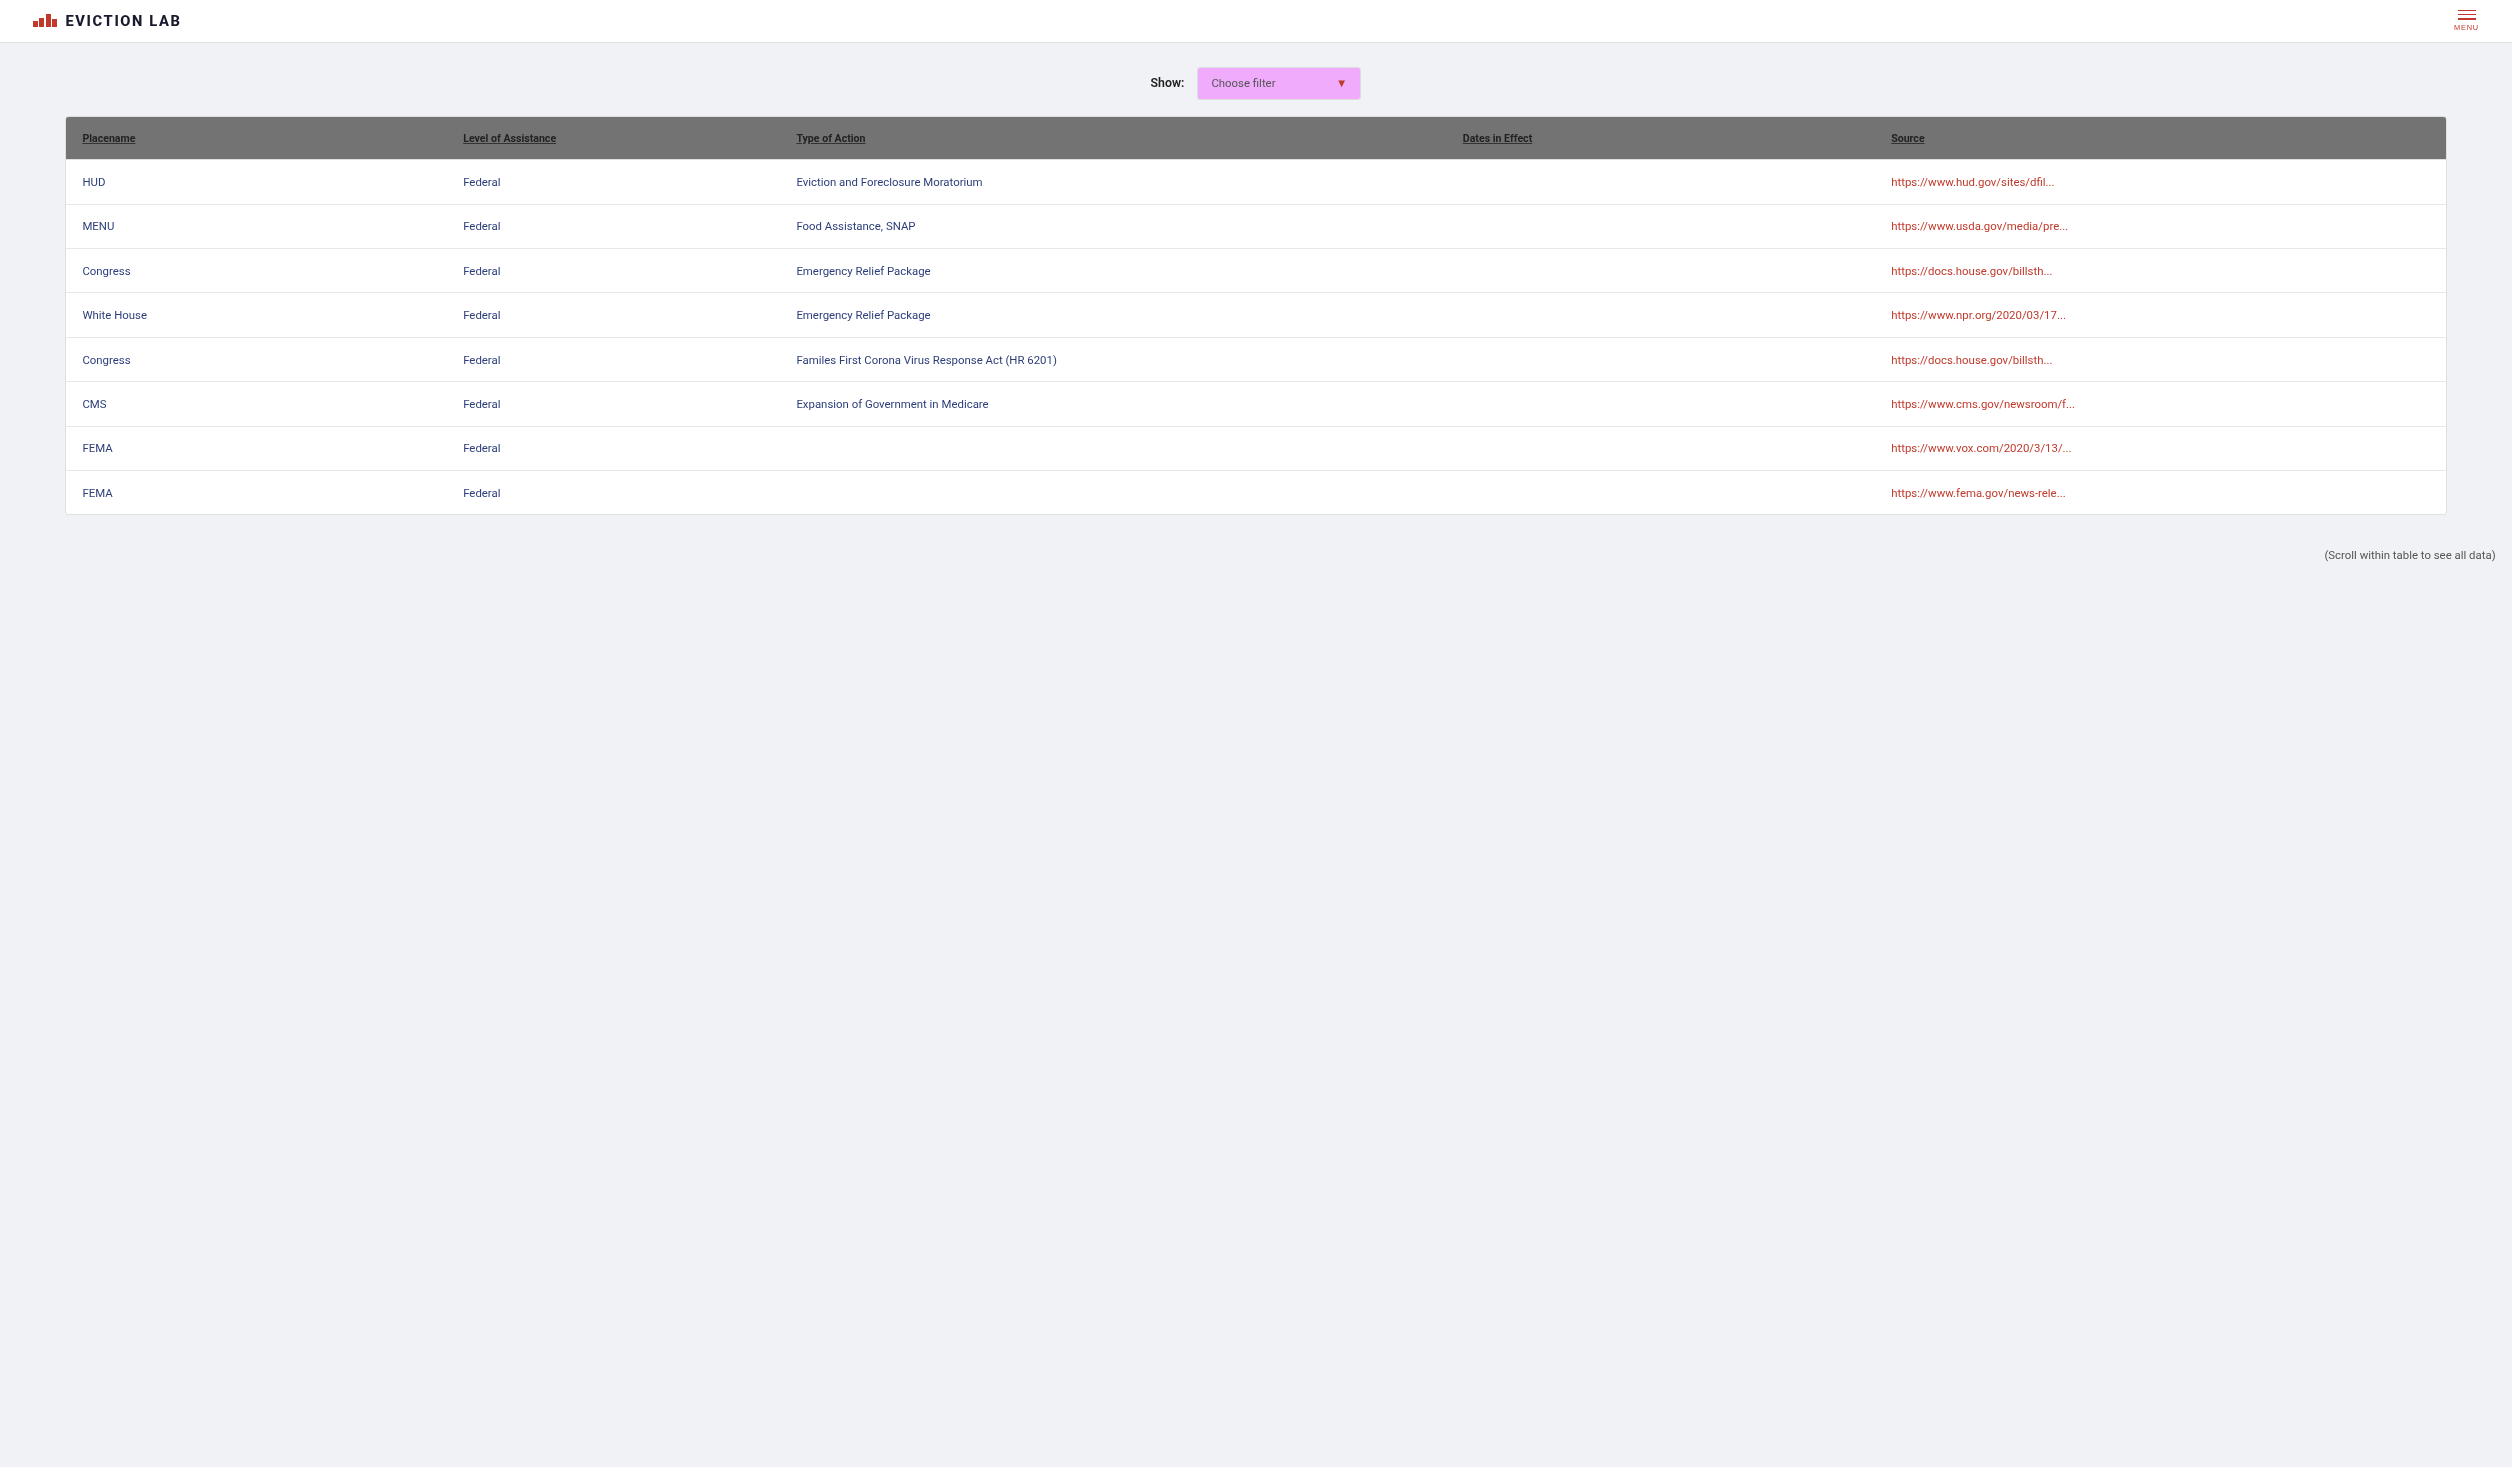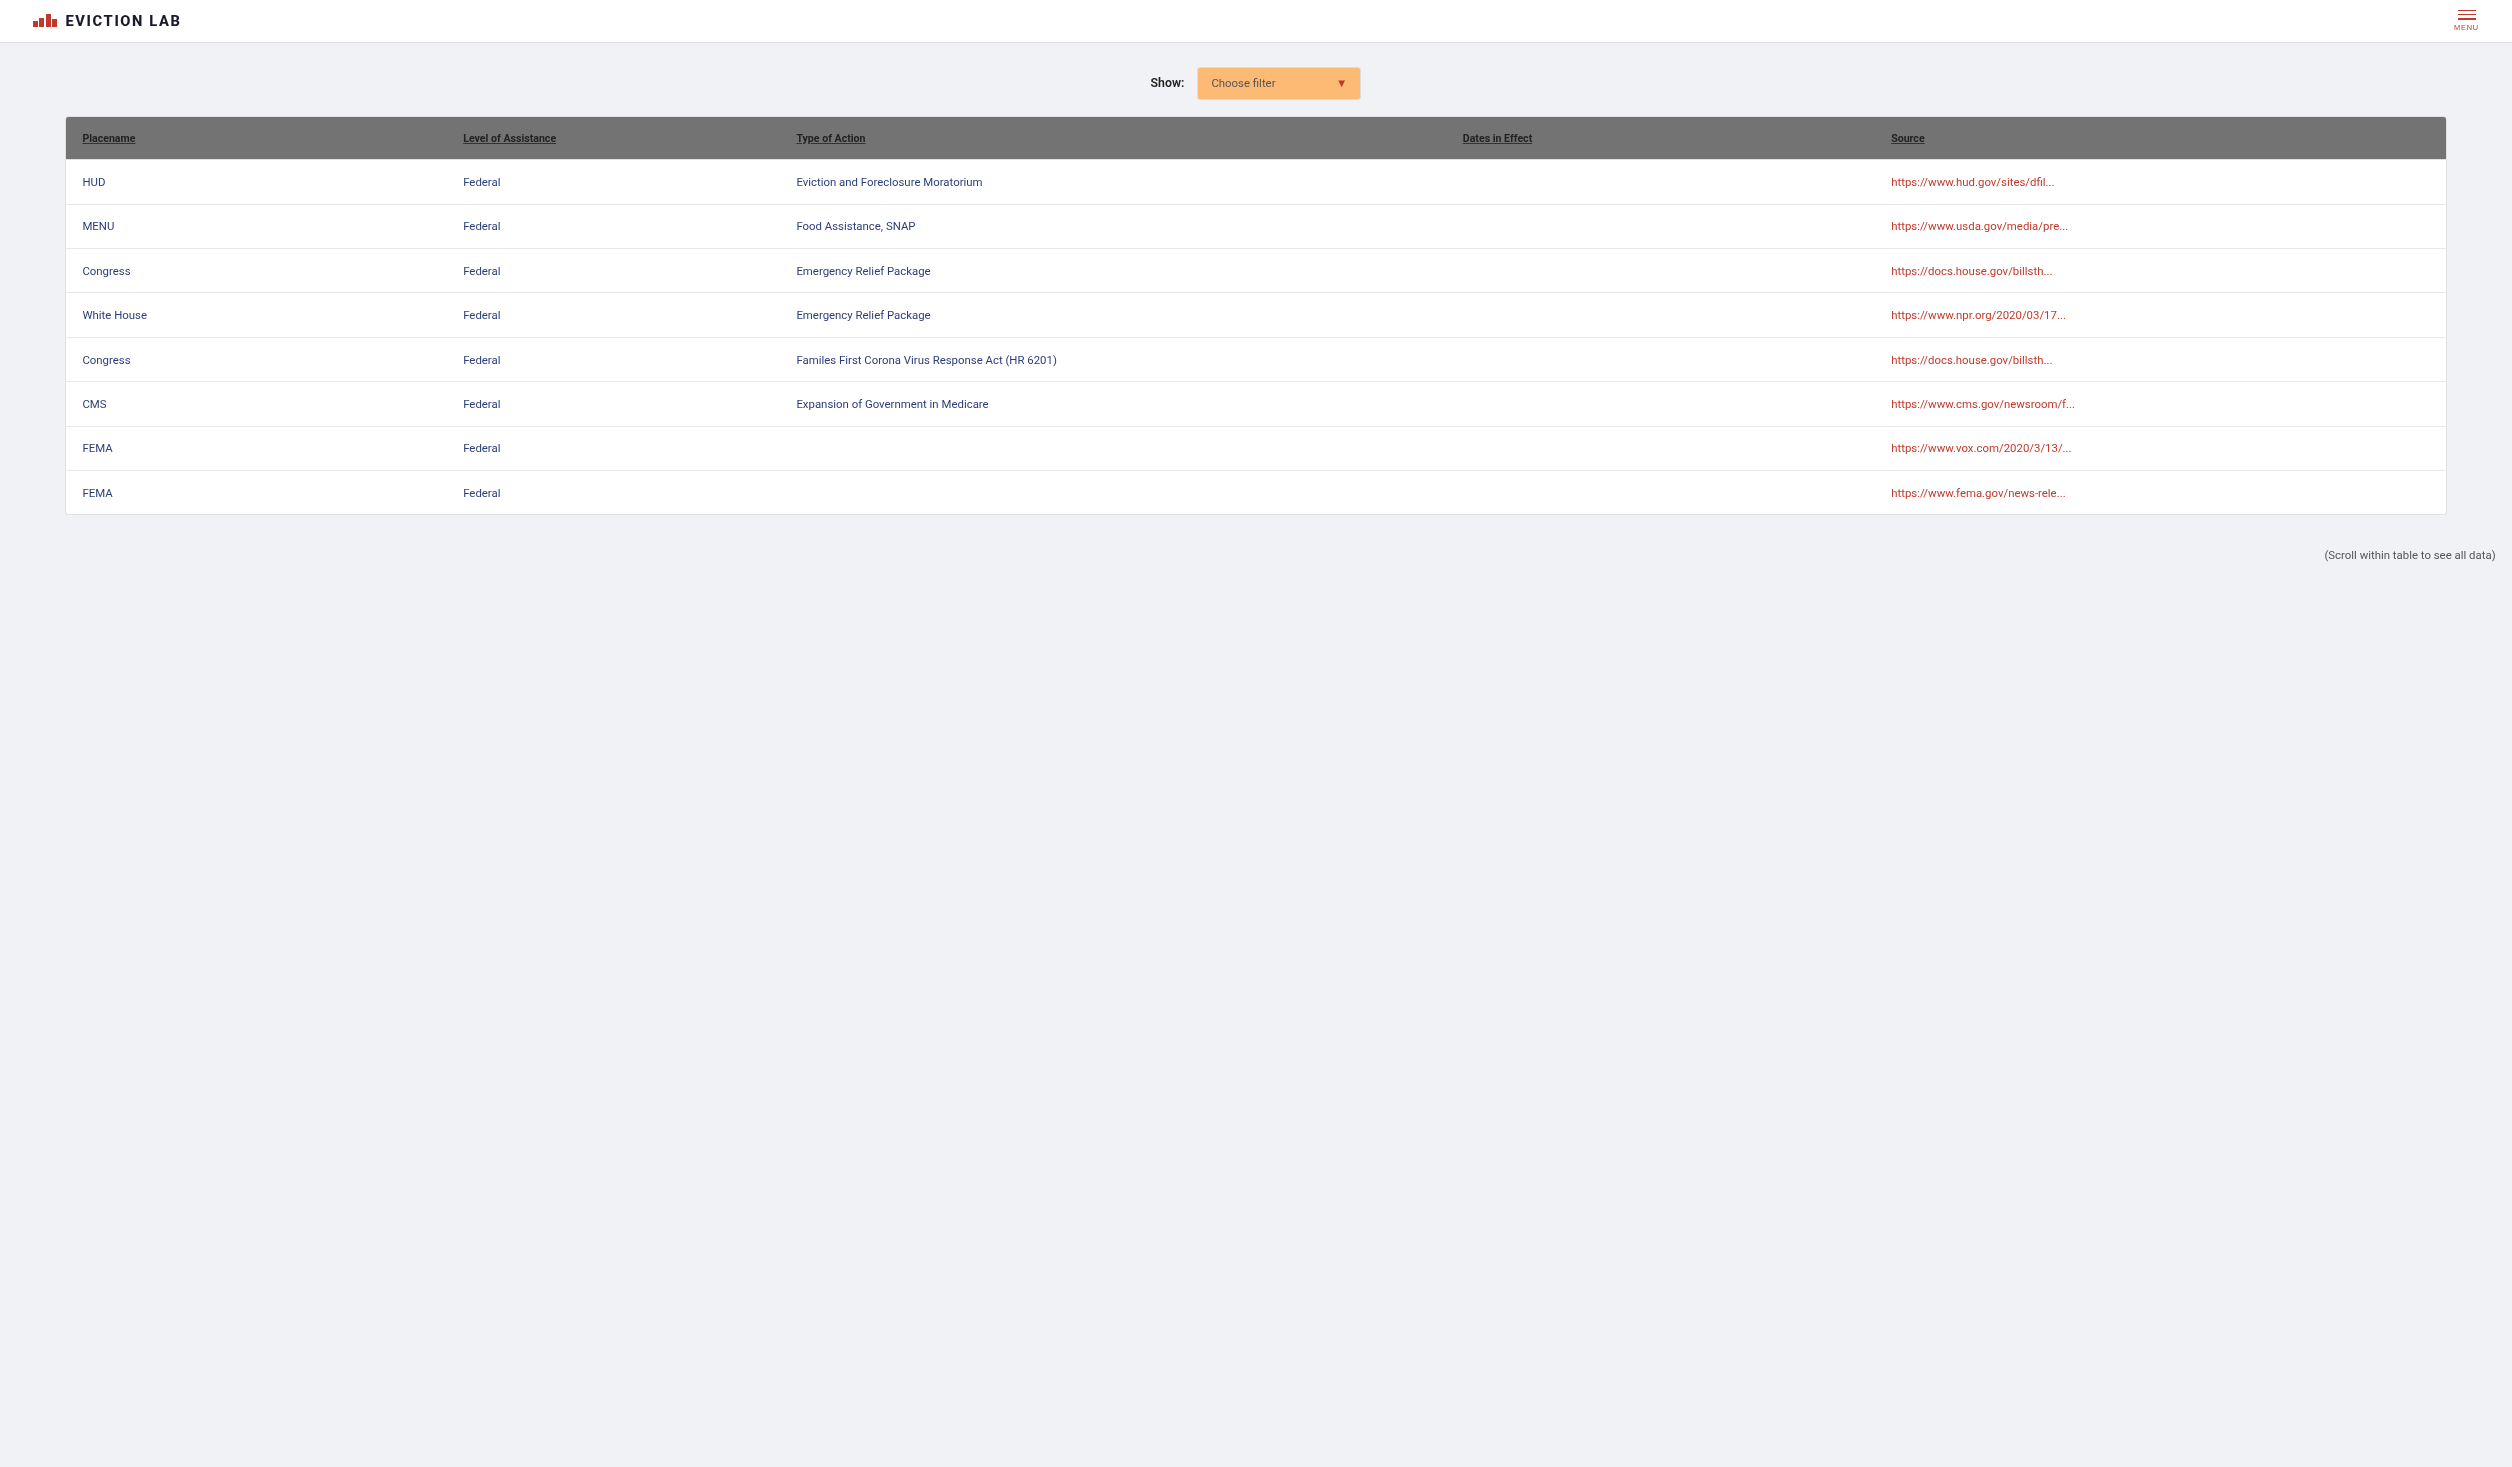--- a/index.html
+++ b/index.html
@@ -104,21 +104,21 @@
     .filter-label {
       font-size: 12.3px;
       font-weight: 600;
       color: #222;
     }
 
     .filter-select {
       display: flex;
       align-items: center;
       justify-content: space-between;
-      background: #fdba74;
+      background: #f0abfc;
       border: 0.8px solid #ddd;
       border-radius: 3.3px;
       padding: 8.2px 13px;
       min-width: 164px;
       cursor: pointer;
       gap: 9.8px;
     }
 
     .filter-select-text {
       font-size: 11.4px;

